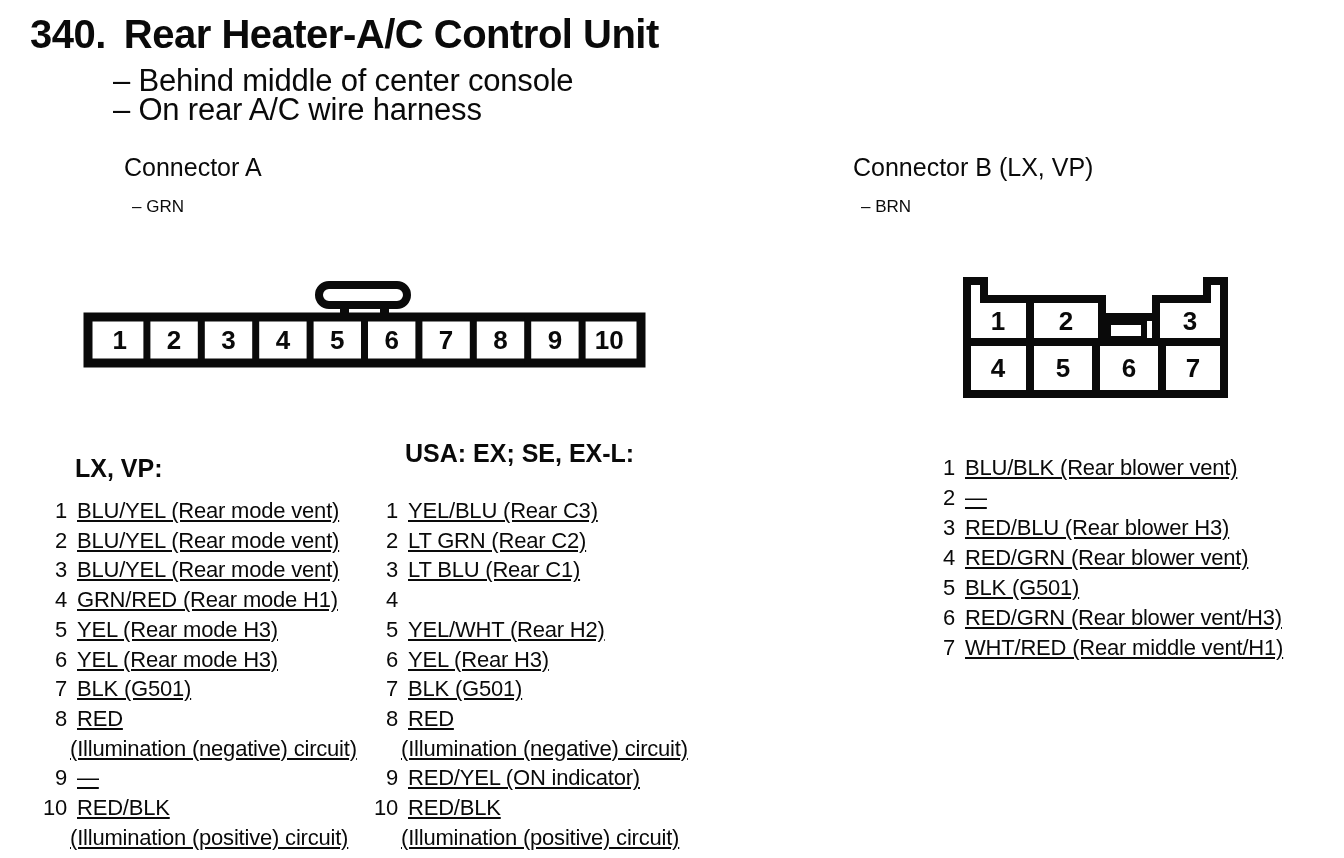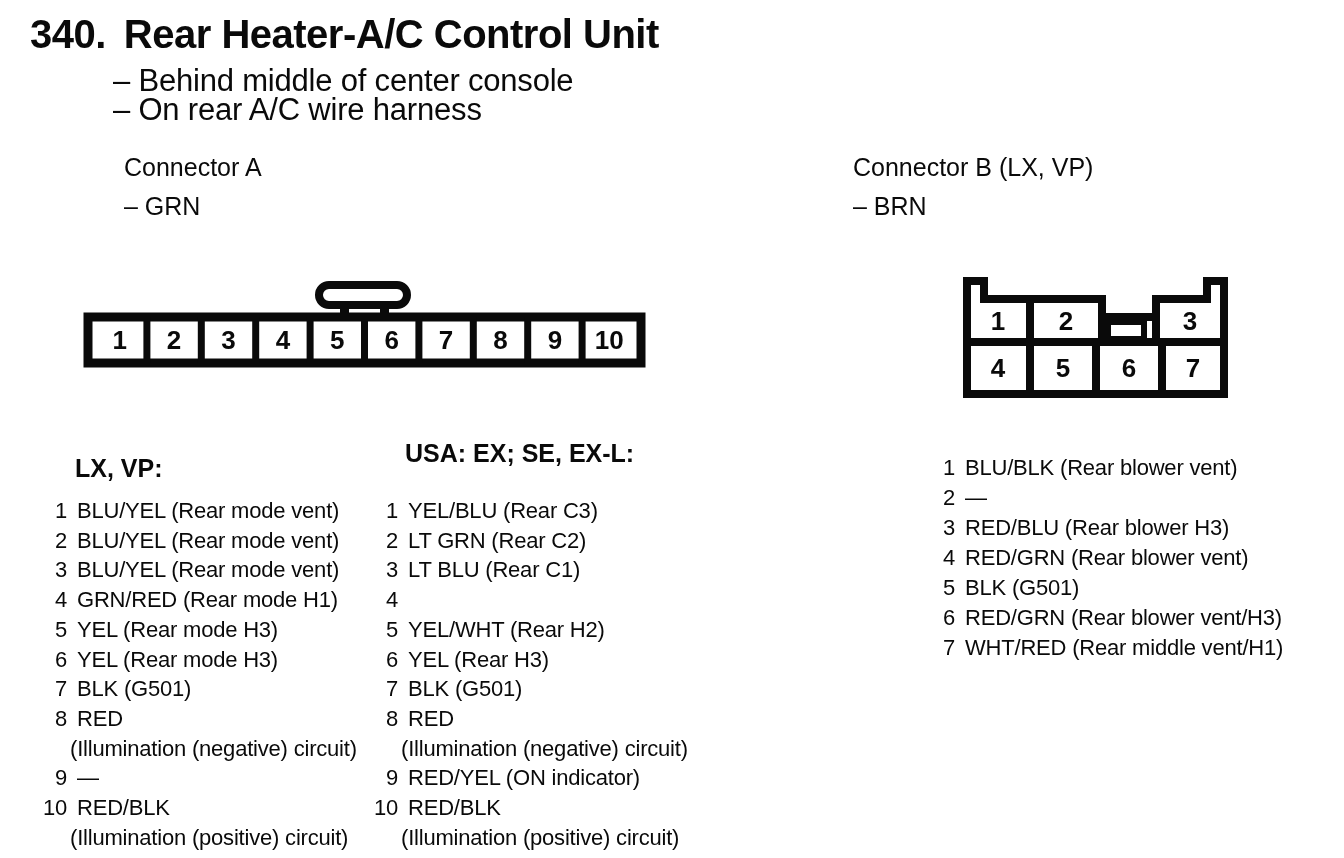--- a/index.html
+++ b/index.html
@@ -36,23 +36,24 @@
   }
   .conn-head {
     position: absolute;
     font-size: 25px;
     font-weight: 400;
     line-height: 30px;
     white-space: nowrap;
   }
   .conn-color {
     position: absolute;
-    font-size: 25px;
+    font-size: 17px;
     line-height: 29px;
     white-space: nowrap;
+    margin-left: 8px;
   }
   .list-head {
     position: absolute;
     font-size: 25px;
     font-weight: 700;
     line-height: 30px;
     white-space: nowrap;
     text-align: right;
   }
   .pin-list {
@@ -66,20 +67,21 @@
   .pin-num {
     flex: none;
     width: 33px;
     text-align: right;
   }
   .b-list .pin-num { width: 25px; }
   .pin-label {
     margin-left: 3px;
     text-indent: 7px;
     white-space: pre-line;
+    text-decoration: underline;
   }
   .conn-svg { position: absolute; }
   .conn-svg text {
     font-family: "Liberation Sans", sans-serif;
     font-weight: 700;
     font-size: 26px;
     fill: #0a0a0a;
   }
   .ln { stroke: #0a0a0a; fill: none; }
 </style>

